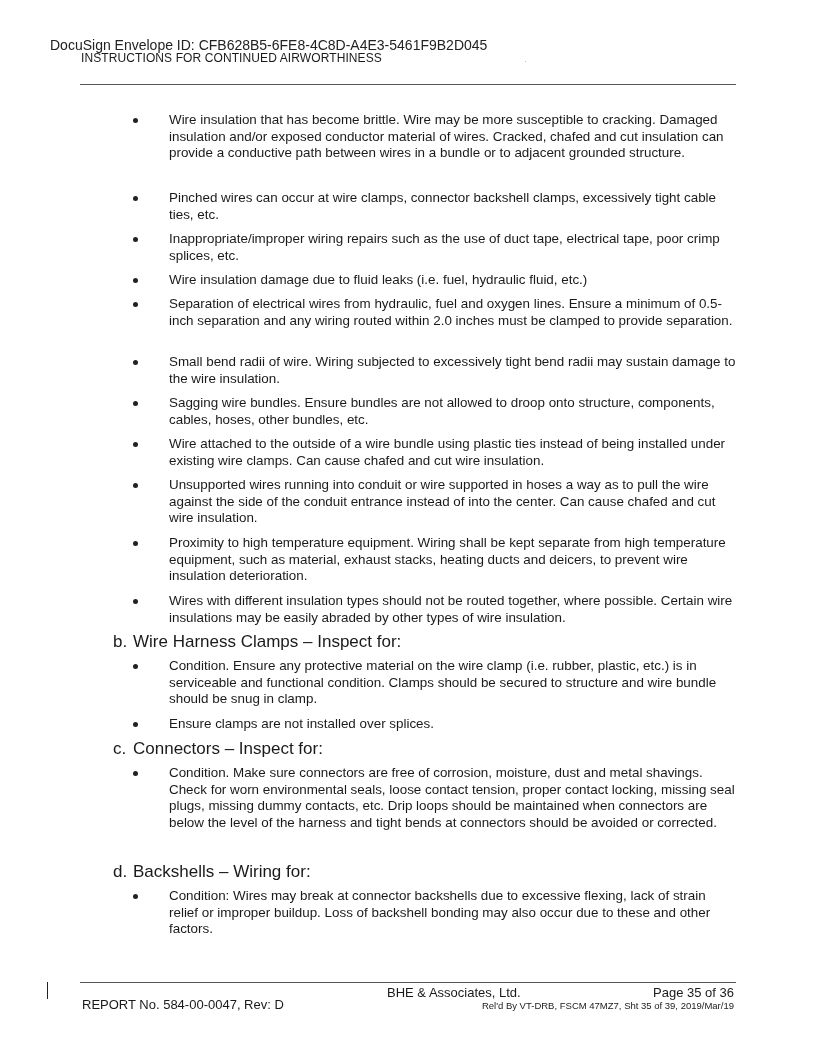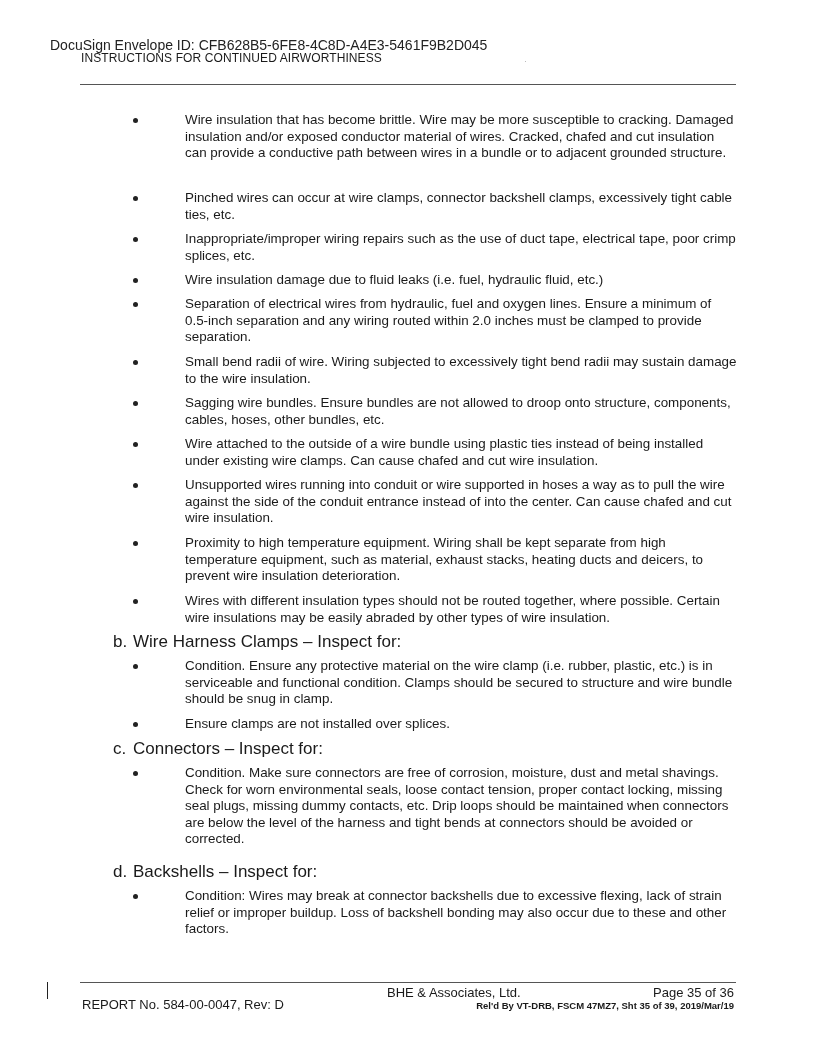--- a/index.html
+++ b/index.html
@@ -6,30 +6,30 @@
   body { width: 816px; height: 1056px; position: relative; overflow: hidden;
          font-family: "Liberation Sans", sans-serif; color: #1a1a1a; }
   .envelope { position: absolute; left: 50px; top: 37px; font-size: 14px; color: #222; }
   .header-title { position: absolute; left: 81px; top: 51px; font-size: 12px; letter-spacing: 0.1px; }
   .header-rule { position: absolute; left: 80px; top: 84px; width: 656px; height: 1px; background: #555; }
   .stray-dot { position: absolute; left: 525px; top: 61px; width: 1px; height: 1px; background: #bbb; }
 
   .content { position: absolute; left: 0; top: 0; width: 816px; }
   .bullet-item { position: absolute; left: 137px; width: 600px; font-size: 13.4px; line-height: 16.6px; }
   .bullet-dot { position: absolute; left: -4px; top: 6px; width: 5px; height: 5px; border-radius: 50%; background: #222; }
-  .bullet-text { margin-left: 48px; display: block; }
+  .bullet-text { margin-left: 32px; display: block; }
   .section { position: absolute; left: 113px; font-size: 17px; line-height: 16.6px; }
   .section .letter { display: inline-block; width: 20px; }
 
   .footer-rule { position: absolute; left: 80px; top: 982px; width: 656px; height: 1px; background: #555; }
   .change-bar { position: absolute; left: 47px; top: 982px; width: 1px; height: 17px; background: #222; }
   .footer-report { position: absolute; left: 82px; top: 985px; font-size: 13px; margin-top: 12px; }
   .footer-company { position: absolute; left: 387px; top: 985px; font-size: 13px; text-align: center; }
   .footer-page { position: absolute; right: 82px; top: 985px; font-size: 13px; }
-  .footer-reld { position: absolute; right: 82px; top: 1000px; font-size: 9.5px; font-weight: bold; }
+  .footer-reld { position: absolute; right: 82px; top: 1000px; font-size: 9.5px; }
 </style>
 </head>
 <body>
 
 <div class="envelope">DocuSign Envelope ID: CFB628B5-6FE8-4C8D-A4E3-5461F9B2D045</div>
 <div class="stray-dot"></div>
 <div class="header-title">INSTRUCTIONS FOR CONTINUED AIRWORTHINESS</div>
 <div class="header-rule"></div>
 
 <div class="content">
@@ -88,21 +88,21 @@
       <span class="bullet-dot"></span>
       <span class="bullet-text">Ensure clamps are not installed over splices.</span>
     </div>
 
   <div class="section" style="top:741px"><span class="letter">c.</span><span>Connectors – Inspect for:</span></div>
   <div class="bullet-item" style="top:765px">
       <span class="bullet-dot"></span>
       <span class="bullet-text">Condition.  Make sure connectors are free of corrosion, moisture, dust and metal shavings.  Check for worn environmental seals, loose contact tension, proper contact locking, missing seal plugs, missing dummy contacts, etc.  Drip loops should be maintained when connectors are below the level of the harness and tight bends at connectors should be avoided or corrected.</span>
     </div>
 
-  <div class="section" style="top:864px"><span class="letter">d.</span><span>Backshells – Inspect for:</span></div>
+  <div class="section" style="top:864px"><span class="letter">d.</span><span>Backshells – Wiring for:</span></div>
   <div class="bullet-item" style="top:888px">
       <span class="bullet-dot"></span>
       <span class="bullet-text">Condition:  Wires may break at connector backshells due to excessive flexing, lack of strain relief or improper buildup.  Loss of backshell bonding may also occur due to these and other factors.</span>
     </div>
 </div>
 
 <div class="change-bar"></div>
 <div class="footer-rule"></div>
 <div class="footer-report">REPORT No. 584-00-0047, Rev: D</div>
 <div class="footer-company">BHE &amp; Associates, Ltd.</div>

